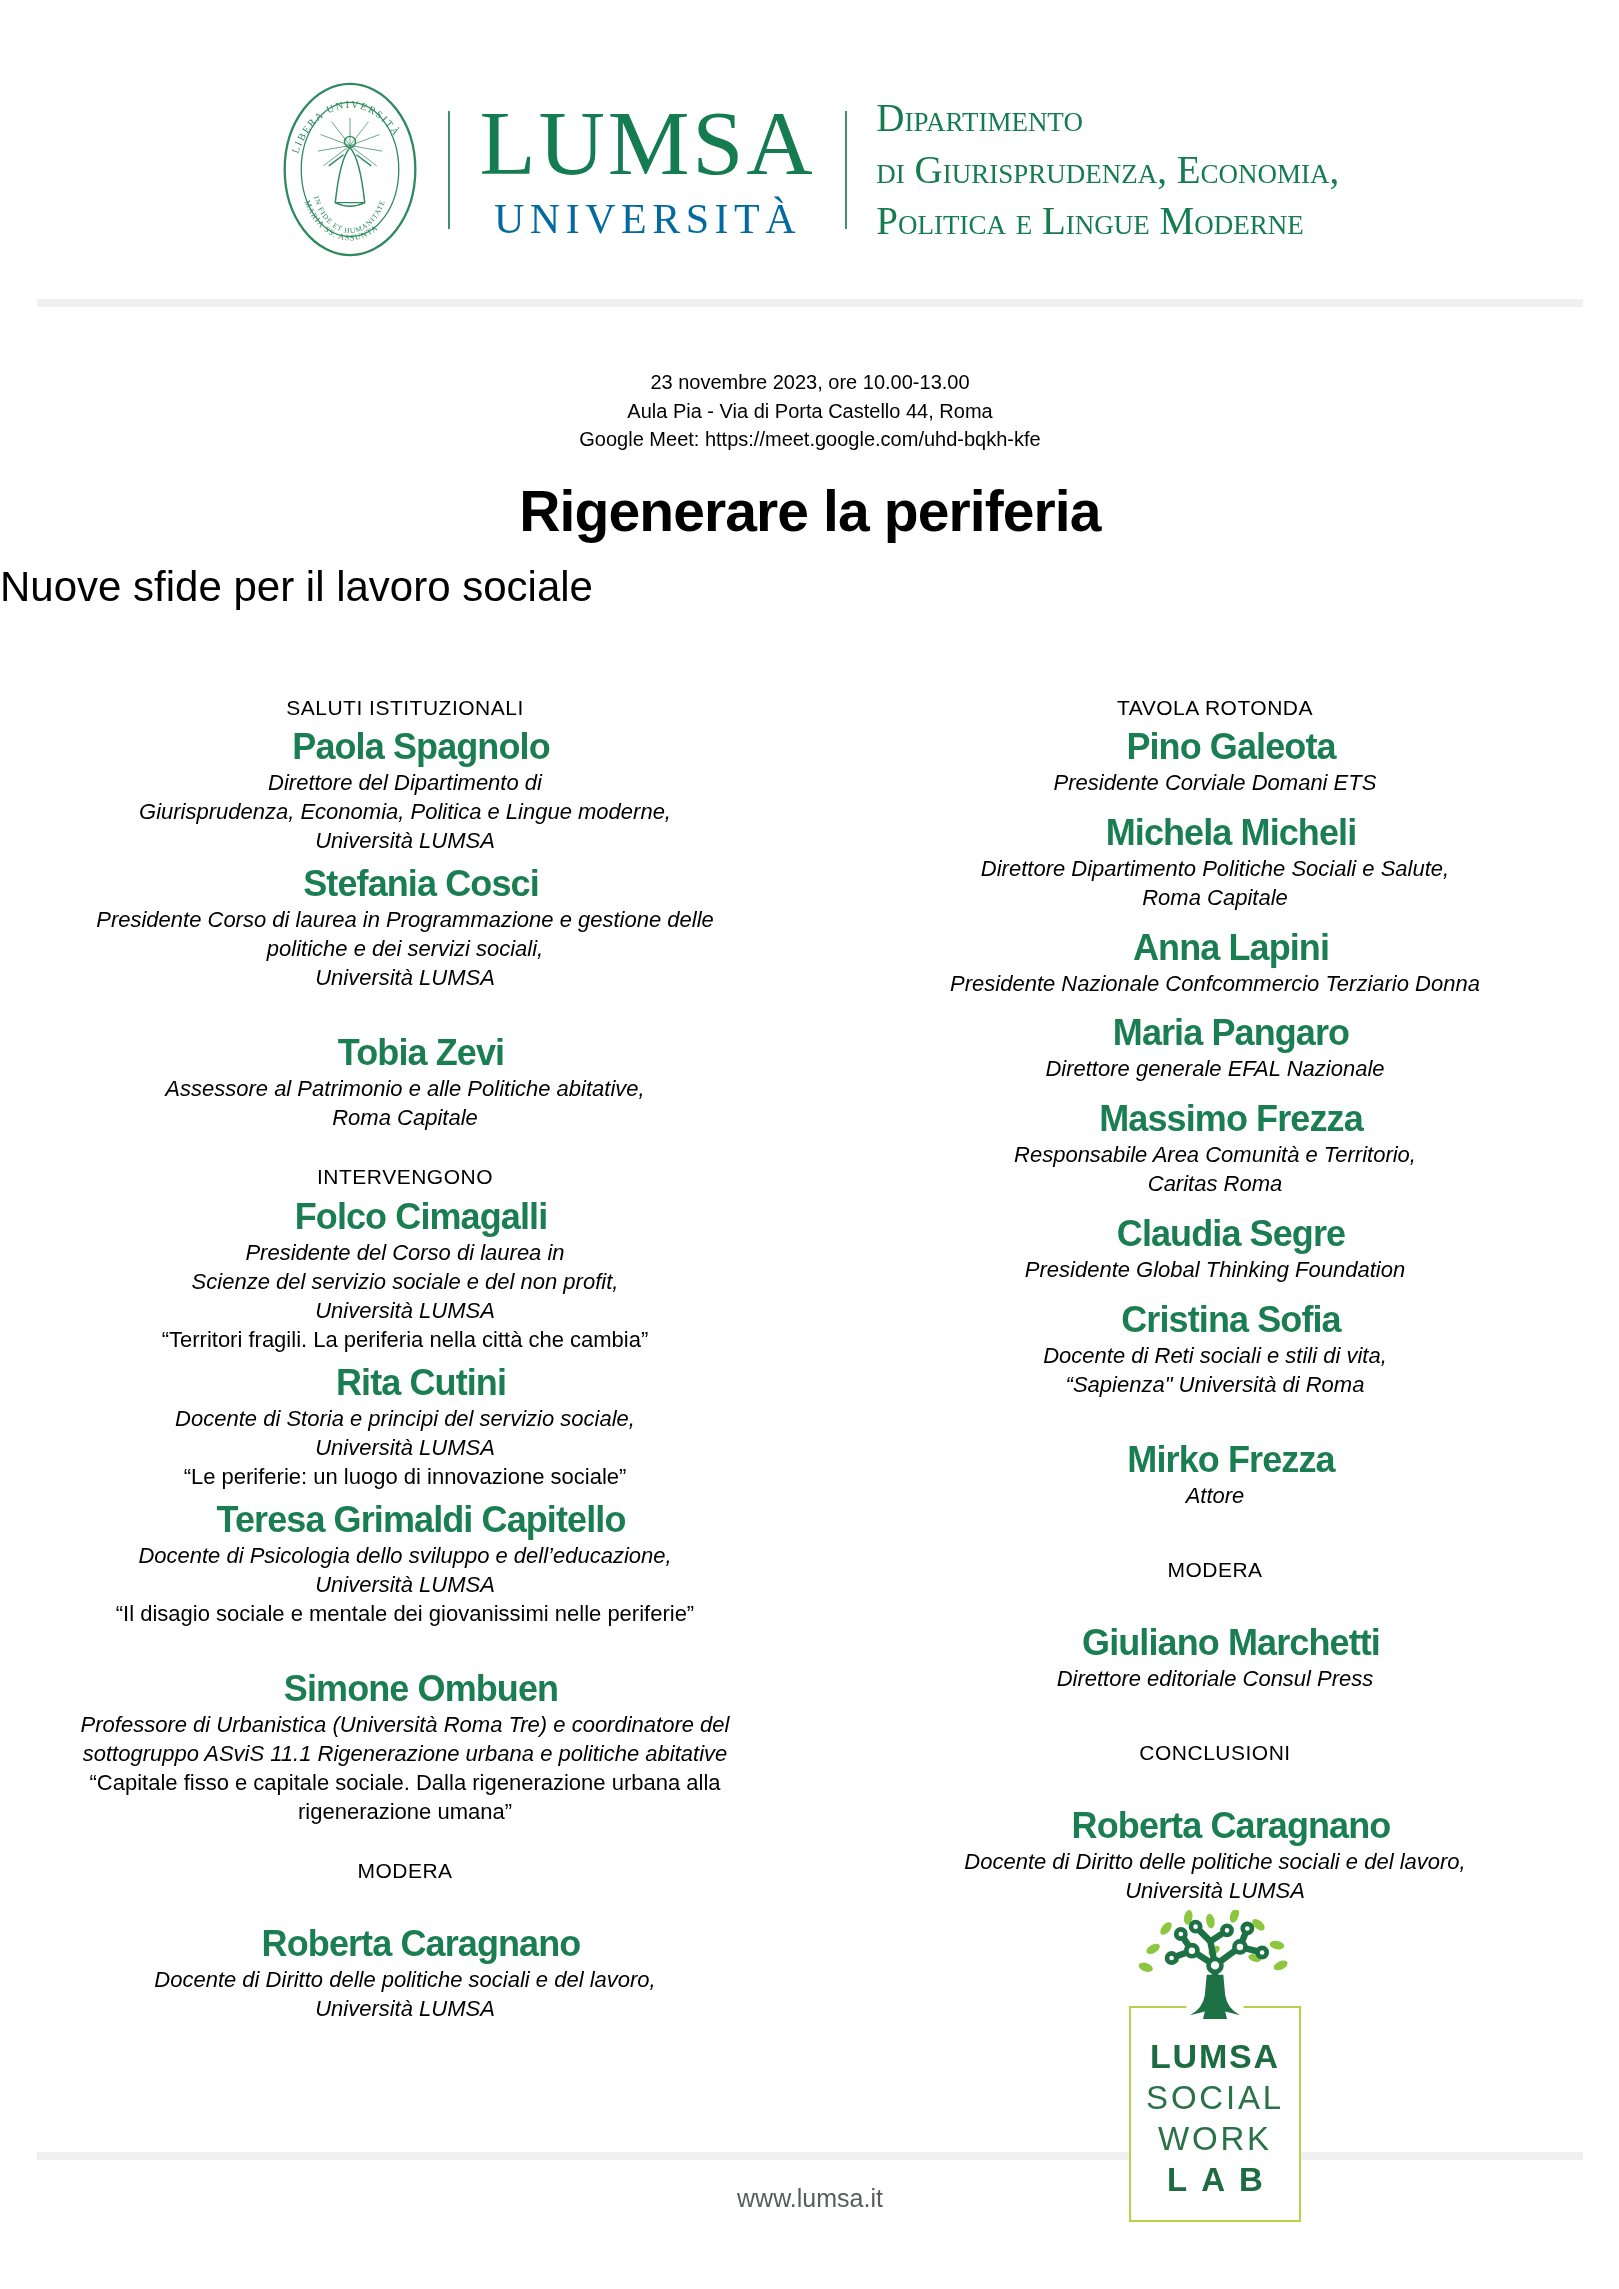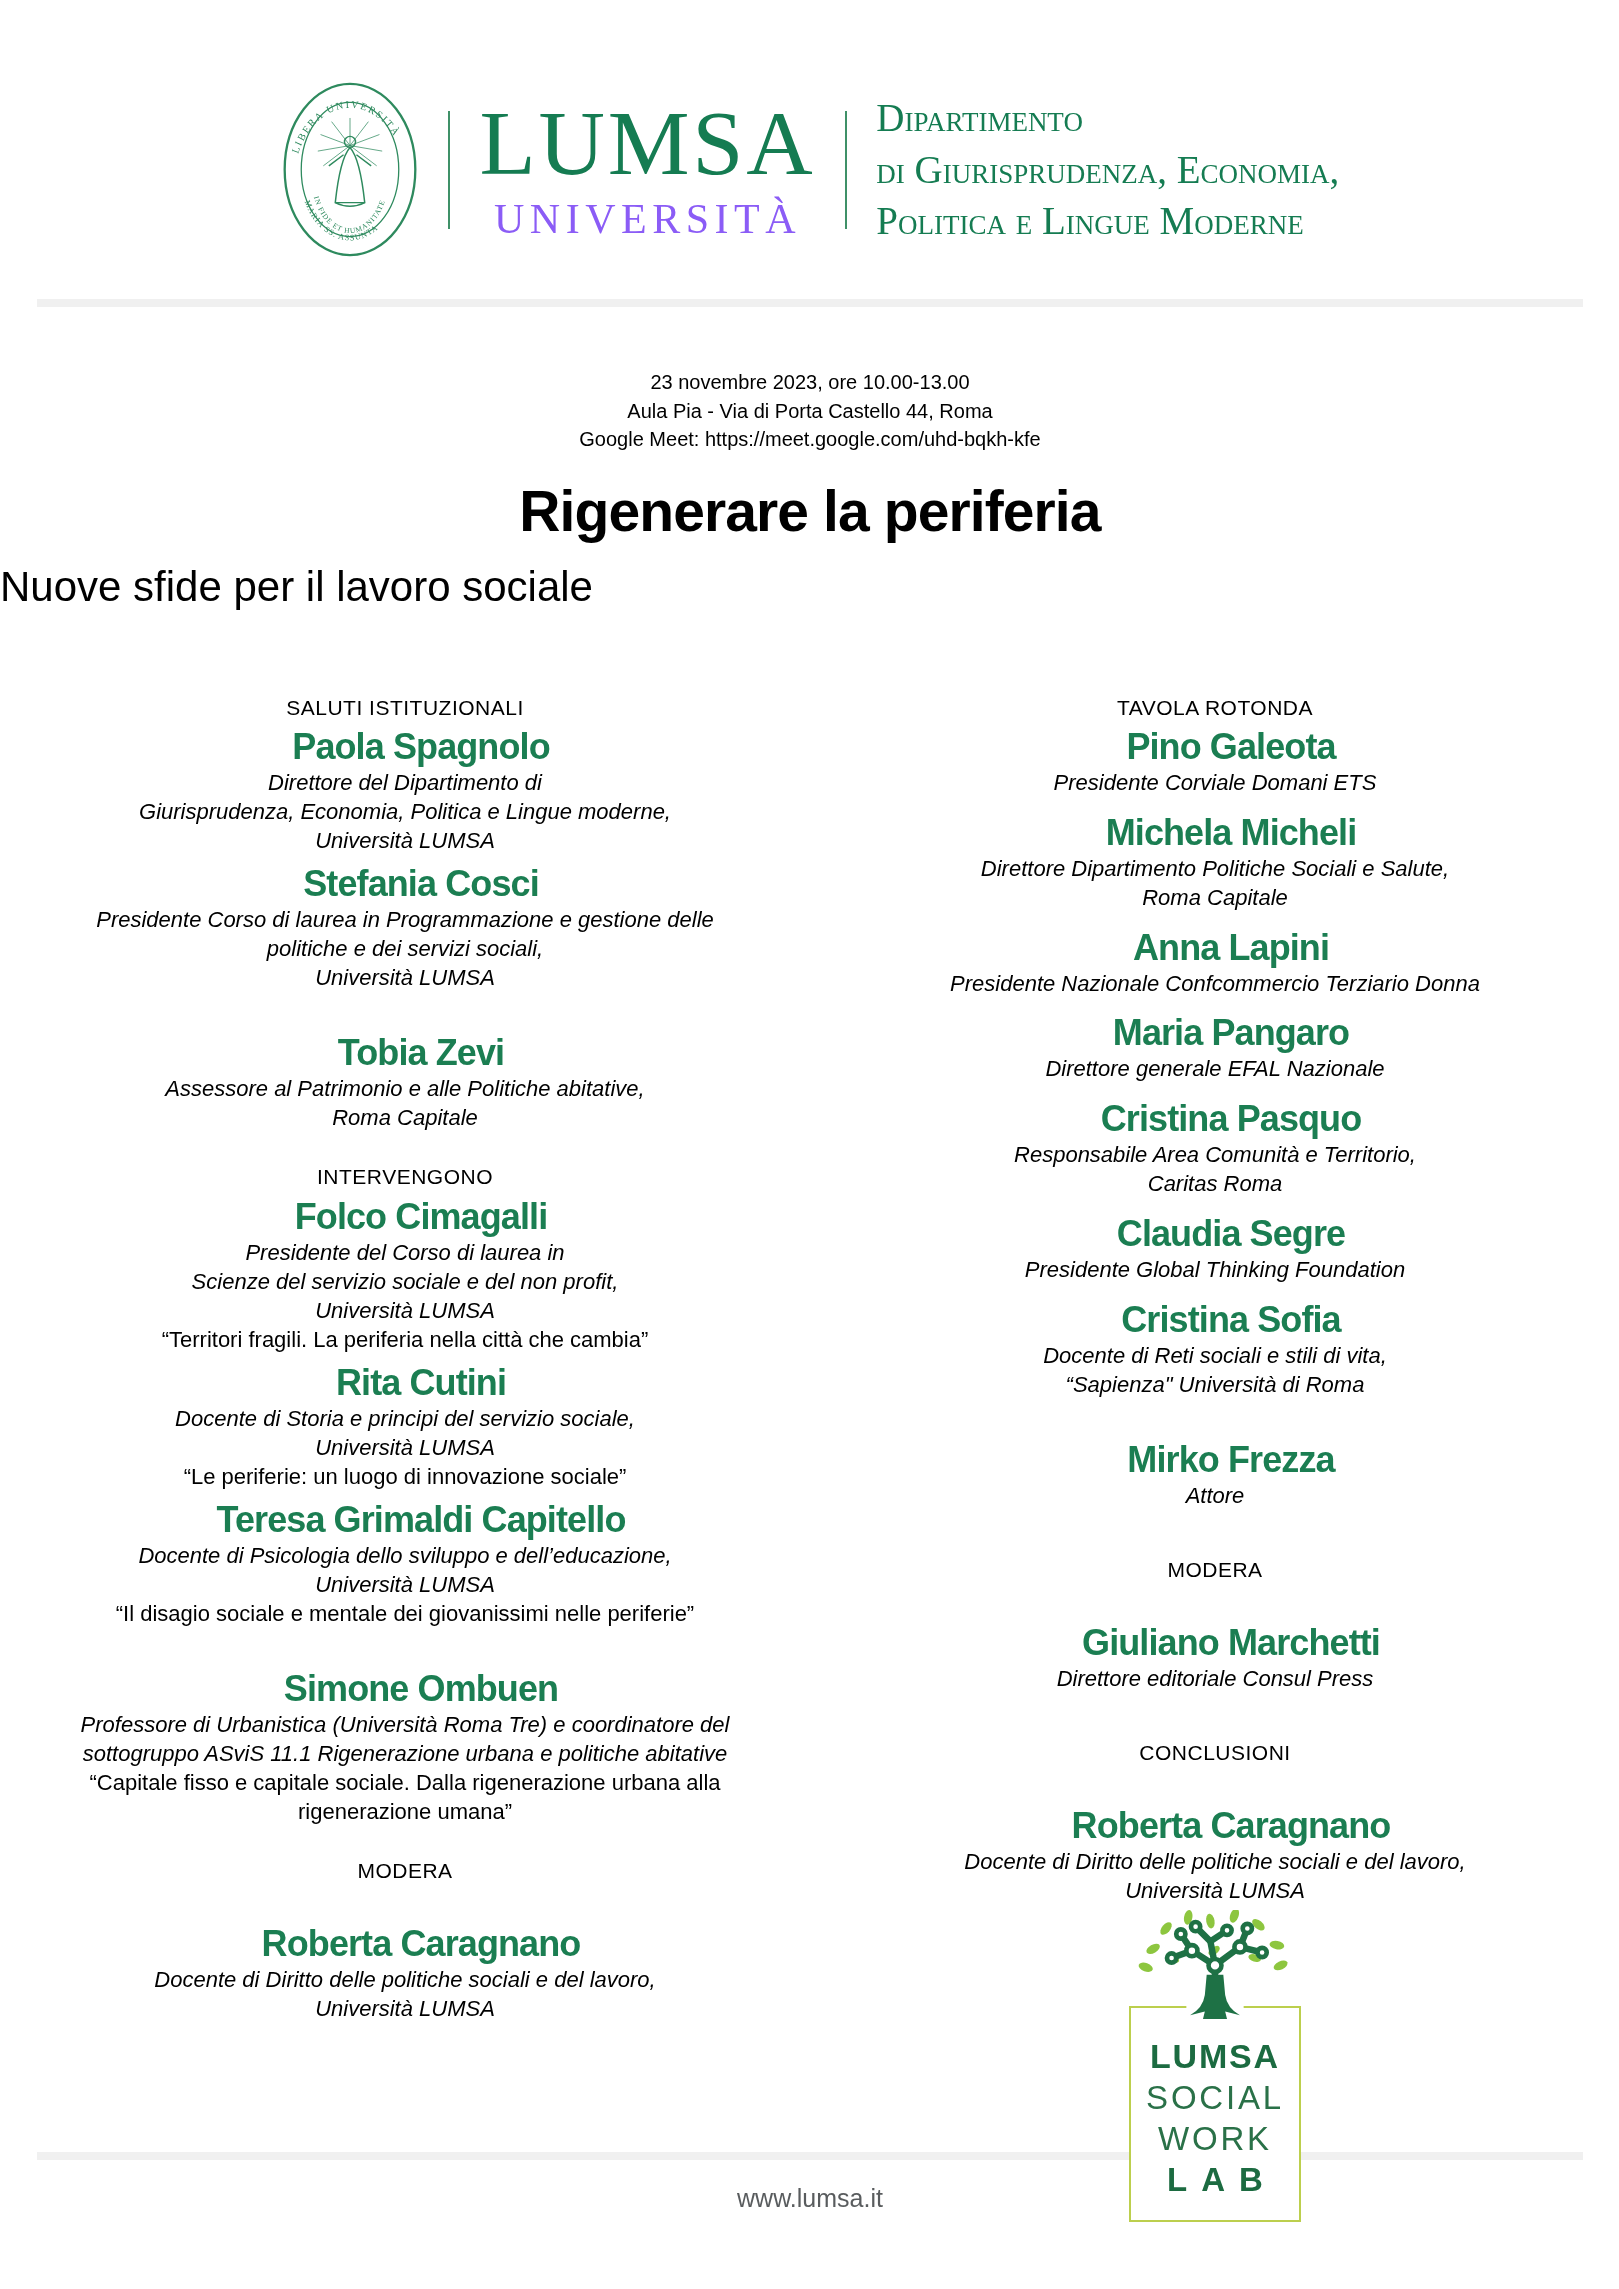--- a/index.html
+++ b/index.html
@@ -5,21 +5,21 @@
   html,body{margin:0;padding:0;background:#fff;}
   .page{position:relative;width:1620px;height:2290px;background:#ffffff;overflow:hidden;
         font-family:"Liberation Sans",sans-serif;color:#111;}
 
   
   .header{display:flex;justify-content:center;align-items:center;gap:29.5px;padding-top:81px;}
   .vbar{width:1.8px;height:118px;background:#3f9168;}
   .wordmark{display:flex;flex-direction:column;align-items:center;}
   .wordmark .big{font-family:"Liberation Serif",serif;font-size:92px;line-height:1;
                  color:#157c52;letter-spacing:2.8px;}
-  .wordmark .small{font-family:"Liberation Serif",serif;font-size:42px;color:#8b5cf6;
+  .wordmark .small{font-family:"Liberation Serif",serif;font-size:42px;color:#0369a1;
                    letter-spacing:5.5px;margin-top:6px;}
   .dept{font-family:"Liberation Serif",serif;font-variant:small-caps;font-size:39px;
         line-height:1.32;color:#157c52;text-align:left;}
 
   .hdivider{position:relative;height:8.3px;background:#f0f0f0;margin:41px 37px 0 37px;}
 
   
   .intro{margin-top:61px;text-align:center;font-size:20px;line-height:1.43;color:#000;}
   .intro .meet{color:#000;text-decoration:none;}
   .title{margin-top:24px;text-align:center;font-size:57px;font-weight:700;
@@ -202,21 +202,21 @@
           </div>
           <div class="speaker">
             <div class="speaker-name">Anna Lapini</div>
             <div class="role-line">Presidente Nazionale Confcommercio Terziario Donna</div>
           </div>
           <div class="speaker">
             <div class="speaker-name">Maria Pangaro</div>
             <div class="role-line">Direttore generale EFAL Nazionale</div>
           </div>
           <div class="speaker">
-            <div class="speaker-name">Cristina Pasquo</div>
+            <div class="speaker-name">Massimo Frezza</div>
             <div class="role-line">Responsabile Area Comunità e Territorio,</div>
             <div class="role-line">Caritas Roma</div>
           </div>
           <div class="speaker">
             <div class="speaker-name">Claudia Segre</div>
             <div class="role-line">Presidente Global Thinking Foundation</div>
           </div>
           <div class="speaker">
             <div class="speaker-name">Cristina Sofia</div>
             <div class="role-line">Docente di Reti sociali e stili di vita,</div>

